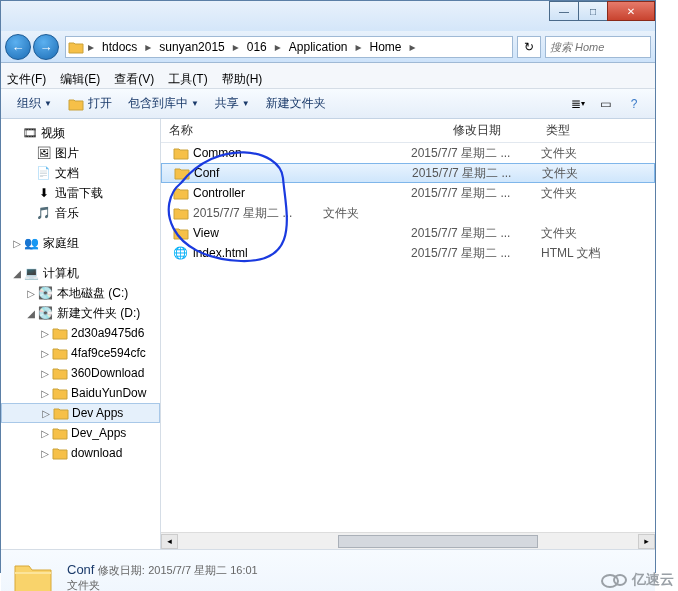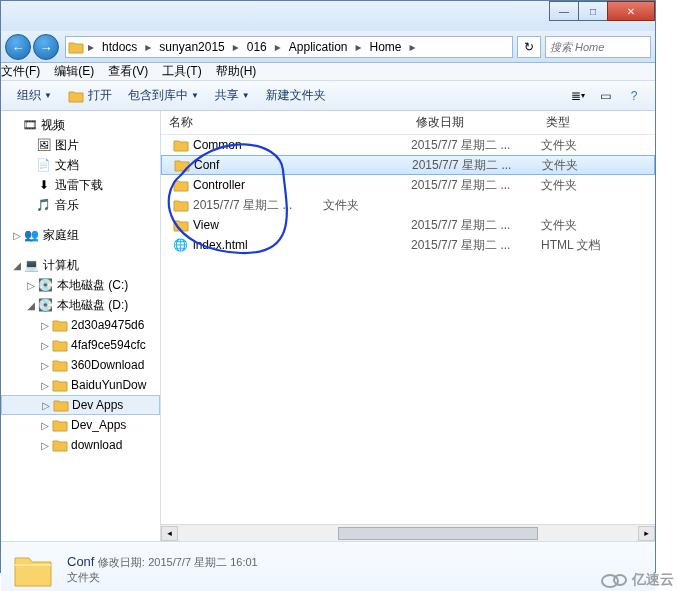--- a/index.html
+++ b/index.html
@@ -19,21 +19,21 @@
 .navbtn { width:26px; height:26px; border-radius:50%; background:radial-gradient(circle at 40% 30%, #5bb0f0,#1d6db5); border:1px solid #1a5a95; display:flex; align-items:center; justify-content:center; color:#fff; font-size:13px; margin-right:2px; cursor:pointer; }
 .breadcrumb { flex:1; height:22px; background:#fff; border:1px solid #9fb9d5; margin:0 4px; display:flex; align-items:center; font-size:12px; overflow:hidden; }
 .bc-folder { width:20px; display:flex; align-items:center; justify-content:center; }
 .bc-item { padding:0 6px; cursor:pointer; color:#000000;text-align:center; }
 .bc-sep { width:10px; color:#555; display:flex; align-items:center; justify-content:center; }
 .bc-refresh { width:24px; height:22px; border:1px solid #9fb9d5; background:#fff; display:flex; align-items:center; justify-content:center; margin-right:4px; cursor:pointer; font-size:12px; }
 .searchbox { width:106px; height:22px; border:1px solid #9fb9d5; background:#fff; display:flex; align-items:center; padding:0 4px; }
 .searchbox input { border:none; outline:none; width:100%; font-size:11px; font-style:italic; color:#888; }
 
 
-.menubar { height:18px; background:#f4f7fb; border-bottom:1px solid #d5dde6; display:flex; align-items:flex-end; padding:0 0; font-size:12px; }
+.menubar { height:26px; background:#f4f7fb; border-bottom:1px solid #d5dde6; display:flex; align-items:flex-end; padding:0 6px; font-size:12px; }
 .menubar span { margin-right:14px; cursor:pointer; }
 
 
 .toolbar { height:30px; background:linear-gradient(#f7fbff,#e5eef9); border-bottom:1px solid #c4d3e4; display:flex; align-items:center; padding:0 8px; font-size:12px; }
 .tool { display:flex; align-items:center; padding:0 8px; cursor:pointer; color:#1a3a6a; }
 .tool .drop { margin-left:3px; font-size:8px; }
 .toolbar .spacer { flex:1; }
 .viewbtn { width:26px; height:22px; border:1px solid transparent; display:flex; align-items:center; justify-content:center; margin-left:2px; cursor:pointer; font-size:12px; }
 
 
@@ -43,21 +43,21 @@
 .tnode { display:flex; align-items:center; height:20px; padding-left:6px; cursor:pointer; white-space:nowrap; overflow:hidden; }
 .tnode.sel { background:#e5f0fb; border:1px solid #a8c8e8; }
 .tnode .exp { width:12px; font-size:10px; color:#666; text-align:center; }
 .tnode .ic { width:18px; display:flex; align-items:center; justify-content:center; }
 .tnode .lbl { margin-left:2px; }
 .tree .gap { height:10px; }
 
 .filepane { flex:1; position:relative; }
 .colheaders { height:24px; border-bottom:1px solid #e2e8ef; display:flex; align-items:center; font-size:12px; color:#333; }
 .colheaders div { padding-left:8px; }
-.col-name { width:247px; } .col-date { width:130px; } .col-type { width:100px; }
+.col-name { width:247px; } .col-date { width:130px;text-align:center; } .col-type { width:100px; }
 .filelist { }
 .frow { height:20px; display:flex; align-items:center; font-size:12px; cursor:pointer; }
 .frow.sel { background:linear-gradient(#e8f3fe,#cfe6fc); border:1px solid #7fb6ea; }
 .frow .ic { width:24px; display:flex; align-items:center; justify-content:center; margin-left:8px; }
 .frow .fname { width:218px; } .frow .fdate { width:130px; color:#555; } .frow .ftype { color:#555; }
 .hscroll { position:absolute; bottom:0; left:0; right:0; height:17px; background:#f0f0f0; border-top:1px solid #ddd; display:flex; align-items:center; }
 .hscroll .arr { width:17px; height:15px; background:#e8e8e8; border:1px solid #ccc; display:flex; align-items:center; justify-content:center; font-size:9px; cursor:pointer; }
 .hscroll .thumb { width:200px; height:13px; background:#d4d8de; border:1px solid #aab0b8; margin-left:160px; cursor:pointer; }
 .hscroll .track { flex:1; }
 
@@ -186,21 +186,21 @@
             <span class="lbl">计算机</span>
           </div>
         <div class="tnode" style="padding-left:24px">
             <span class="exp">▷</span>
             <span class="ic">💽</span>
             <span class="lbl">本地磁盘 (C:)</span>
           </div>
         <div class="tnode" style="padding-left:24px">
             <span class="exp">◢</span>
             <span class="ic">💽</span>
-            <span class="lbl">本地磁盘 (D:)</span>
+            <span class="lbl">新建文件夹 (D:)</span>
           </div>
         <div class="tnode" style="padding-left:38px">
             <span class="exp">▷</span>
             <span class="ic">
               <svg class="folder-ic" viewBox="0 0 16 14">
                 <path fill="#f6c048" stroke="#caa23a" d="M1 3h5l1 1h8v9H1z"></path>
               </svg>
             </span>
             <span class="lbl">2d30a9475d6</span>
           </div>

